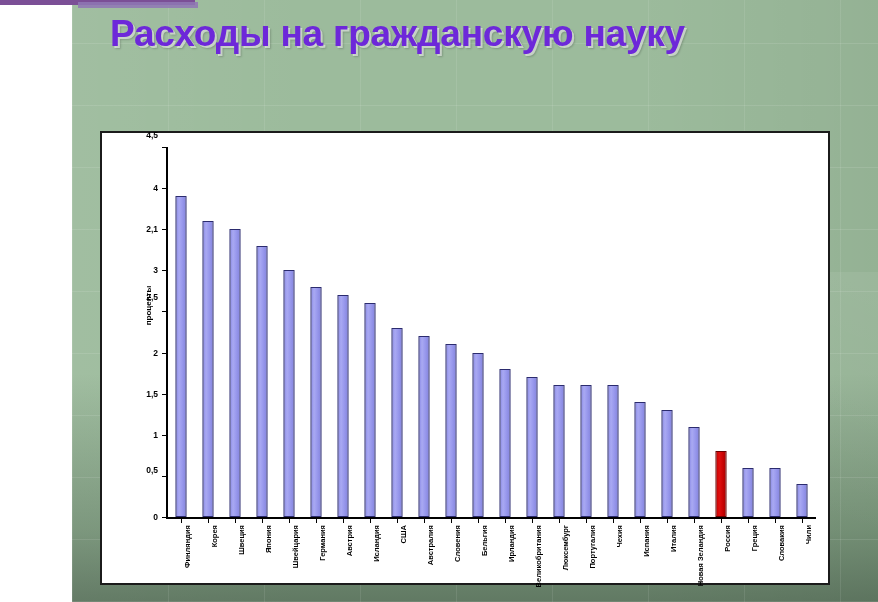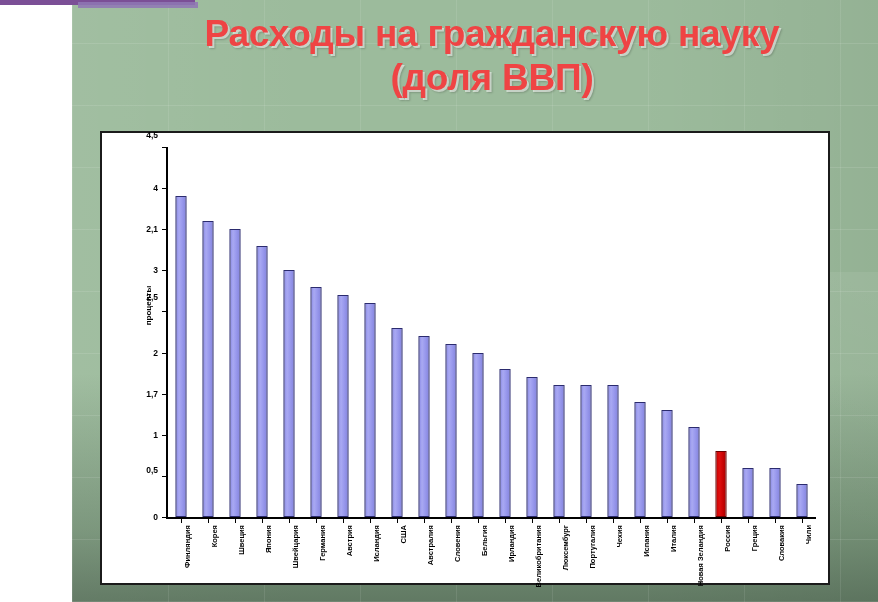--- a/index.html
+++ b/index.html
@@ -75,28 +75,27 @@
     top: 2px;
     width: 120px;
     height: 6px;
     background: #8f77b5;
     opacity: .85;
   }
 
   
   #title {
     position: absolute;
-    left: 122px;
+    left: 110px;
     top: 12px;
     width: 740px;
-    text-align: center;
     font-size: 37px;
     font-weight: bold;
     line-height: 1.18;
-    color: #ef4444;
+    color: #6d28d9;
     text-shadow: 2px 2px 0 rgba(255,255,255,0.55), 3px 3px 2px rgba(0,0,0,0.18);
     letter-spacing: -0.2px;
   }
   #title .line { display: block; }
 
   
   #chart-frame {
     position: absolute;
     left: 100px;
     top: 131px;
@@ -232,36 +231,35 @@
   <div id="bg">
     <div id="bg-grid"></div>
     <div id="bg-streak"></div>
   </div>
 
   <div id="accent-bar"></div>
   <div id="accent-bar2"></div>
 
   <div id="title">
     <span class="line">Расходы на гражданскую науку</span>
-    <span class="line">(доля ВВП)</span>
   </div>
 
   <div id="chart-frame">
     <div id="plot-wrap">
 
       <div id="y-axis-title">проценты</div>
 
       <div id="y-ticks-container">
           <div class="y-tick" style="top: 384px;">0</div>
           <div class="y-tickmark" style="top: 384px;"></div>
           <div class="y-tick" style="top: 337px;">0,5</div>
           <div class="y-tickmark" style="top: 342.889px;"></div>
           <div class="y-tick" style="top: 301.778px;">1</div>
           <div class="y-tickmark" style="top: 301.778px;"></div>
-          <div class="y-tick" style="top: 260.667px;">1,7</div>
+          <div class="y-tick" style="top: 260.667px;">1,5</div>
           <div class="y-tickmark" style="top: 260.667px;"></div>
           <div class="y-tick" style="top: 219.556px;">2</div>
           <div class="y-tickmark" style="top: 219.556px;"></div>
           <div class="y-tick" style="top: 164px;">2,5</div>
           <div class="y-tickmark" style="top: 178.444px;"></div>
           <div class="y-tick" style="top: 137.333px;">3</div>
           <div class="y-tickmark" style="top: 137.333px;"></div>
           <div class="y-tick" style="top: 96.2222px;">2,1</div>
           <div class="y-tickmark" style="top: 96.2222px;"></div>
           <div class="y-tick" style="top: 55.1111px;">4</div>

